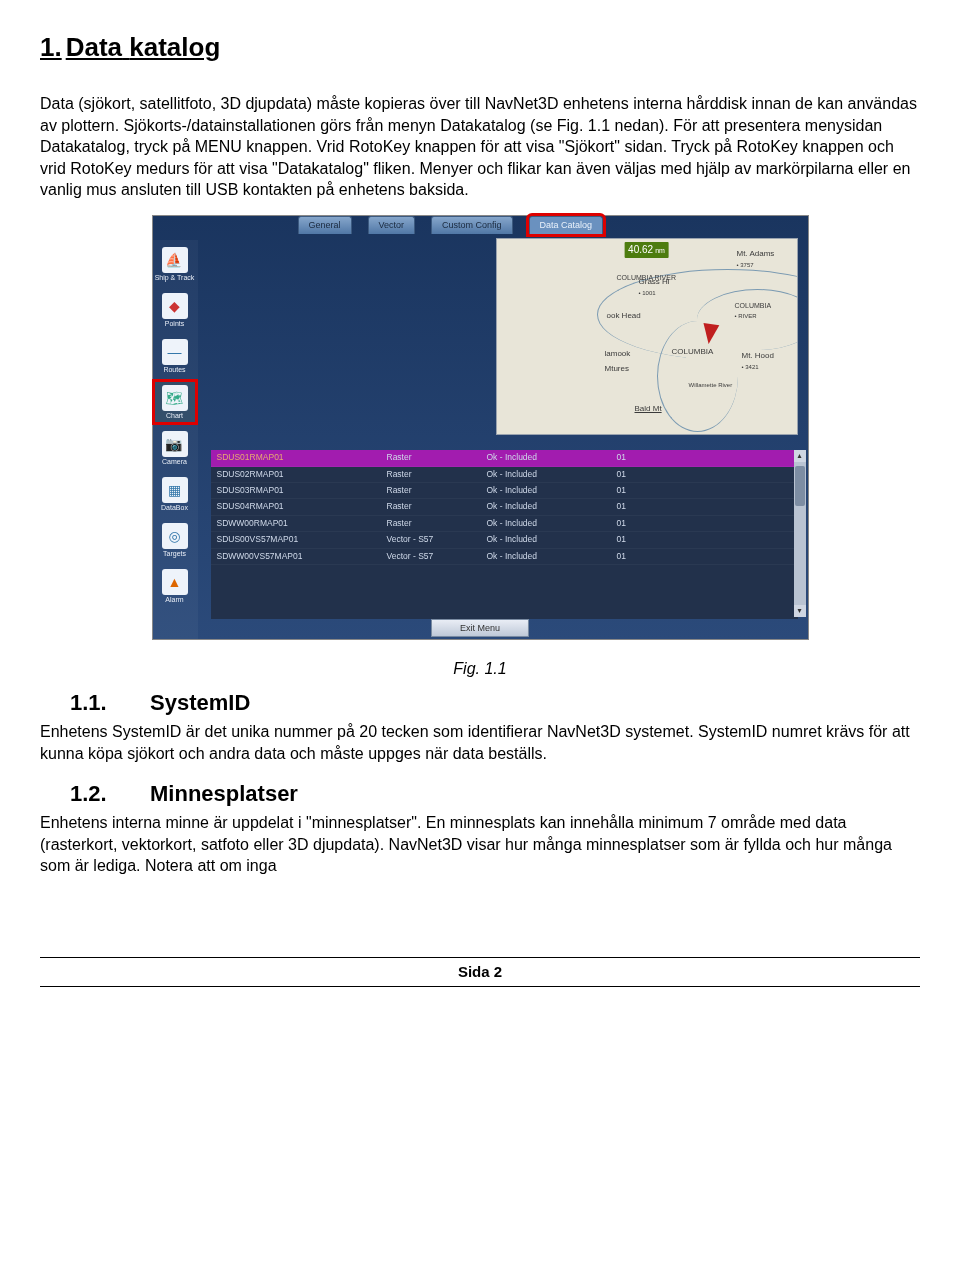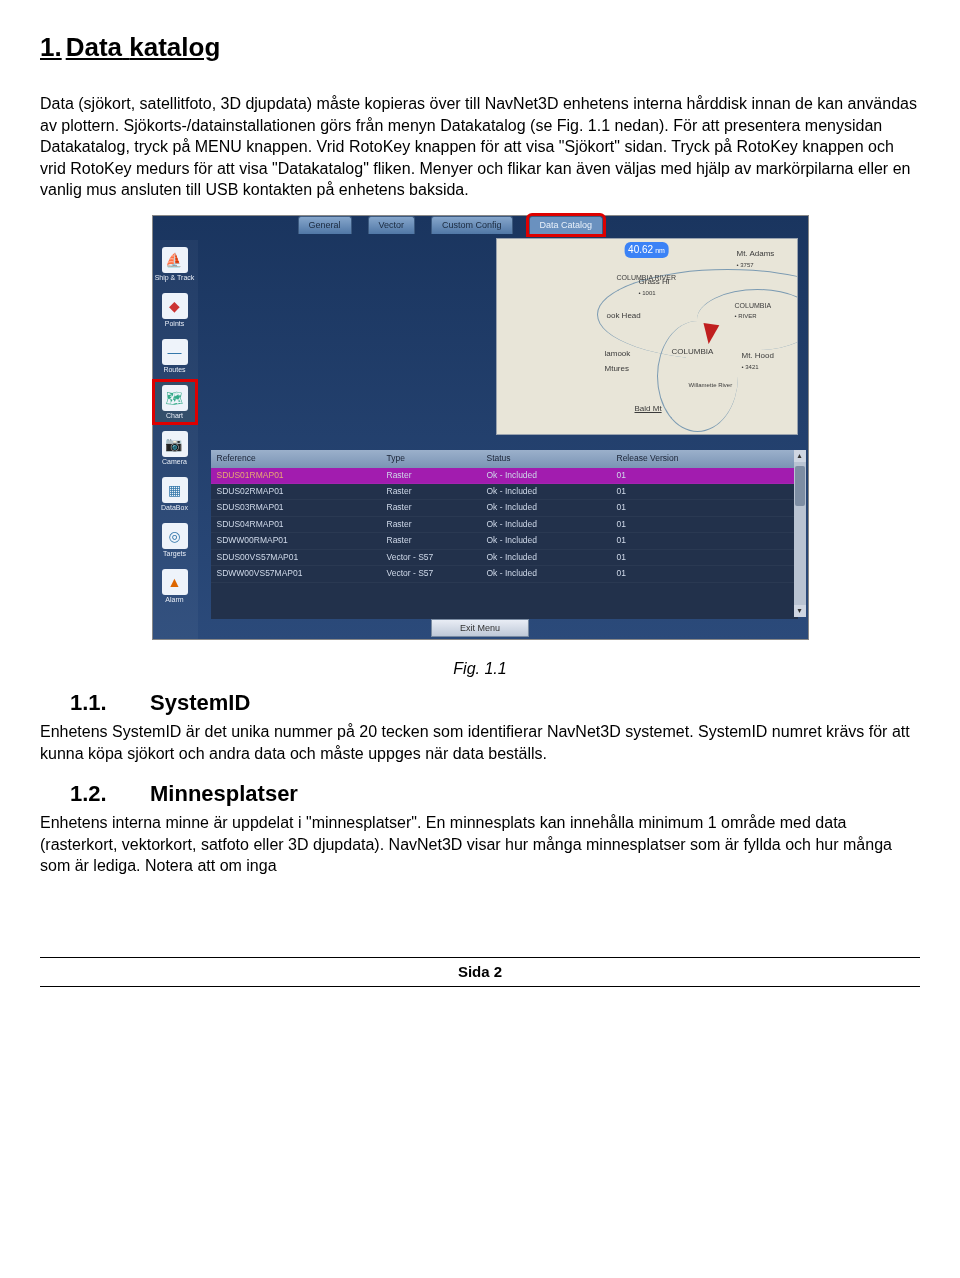--- a/index.html
+++ b/index.html
@@ -81,21 +81,21 @@
     color:#333; font-size:9px; padding:3px 6px; width:135px; text-align:center;
     margin-top:4px;
   }
   .map {
     position:absolute; right:10px; top:22px; width:300px; height:195px;
     background:#e8e5d8; border:1px solid #9aa3af;
     overflow:hidden;
   }
   .map-scale {
     position:absolute; top:3px; left:50%; transform:translateX(-50%);
-    background:#3b82f6; color:#fff; border-radius:6px; font-size:10px;
+    background:#4d7c0f; color:#fff; border-radius:1px; font-size:10px;
     padding:1px 4px; display:flex; align-items:baseline; gap:2px;
   }
   .map-scale .unit { font-size:7px; }
   .map-label { position:absolute; color:#3a3a3a; font-size:8px; }
   .ship-icon {
     position:absolute; width:0; height:0;
     border-left:8px solid transparent; border-right:8px solid transparent;
     border-top:20px solid #c01f1f;
     transform: rotate(8deg);
   }
@@ -203,26 +203,20 @@
         <div class="map-label" style="top: 110px; left: 108px;">lamook</div>
         <div class="map-label" style="top: 125px; left: 108px;">Mtures</div>
         <div class="map-label" style="top: 108px; left: 175px; font-size: 8px;">COLUMBIA</div>
         <div class="map-label" style="top: 112px; left: 245px;">Mt. Hood<br><span style="font-size:6px">• 3421</span></div>
         <div class="map-label" style="top: 165px; left: 138px; text-decoration: underline;">Bald Mt</div>
         <div class="map-label" style="top: 142px; left: 192px; font-size: 6px;">Willamette River</div>
       </div>
   </div>
 
   <div class="table-panel">
-    <div class="thead" id="thead">
-        <span>Reference</span>
-        <span>Type</span>
-        <span>Status</span>
-        <span>Release Version</span>
-      </div>
     <div id="tbody">
         <div class="trow sel">
           <span>SDUS01RMAP01</span>
           <span>Raster</span>
           <span>Ok - Included</span>
           <span>01</span>
         </div>
         <div class="trow">
           <span>SDUS02RMAP01</span>
           <span>Raster</span>
@@ -273,19 +267,19 @@
 <div class="fig-caption">Fig. 1.1</div>
 
 <h2 class="sub">
   <span class="num">1.1.</span><span>SystemID</span>
 </h2>
 <p>Enhetens SystemID är det unika nummer på 20 tecken som identifierar NavNet3D systemet. SystemID numret krävs för att kunna köpa sjökort och andra data och måste uppges när data beställs.</p>
 
 <h2 class="sub">
   <span class="num">1.2.</span><span>Minnesplatser</span>
 </h2>
-<p>Enhetens interna minne är uppdelat i "minnesplatser". En minnesplats kan innehålla minimum 1 område med data (rasterkort, vektorkort, satfoto eller 3D djupdata). NavNet3D visar hur många minnesplatser som är fyllda och hur många som är lediga. Notera att om inga</p>
+<p>Enhetens interna minne är uppdelat i "minnesplatser". En minnesplats kan innehålla minimum 7 område med data (rasterkort, vektorkort, satfoto eller 3D djupdata). NavNet3D visar hur många minnesplatser som är fyllda och hur många som är lediga. Notera att om inga</p>
 
 <div class="footer-wrap">
   <hr class="footer-top">
   <div class="footer-text">Sida 2</div>
   <hr class="footer-bot">
 </div>
 
 </body></html>

